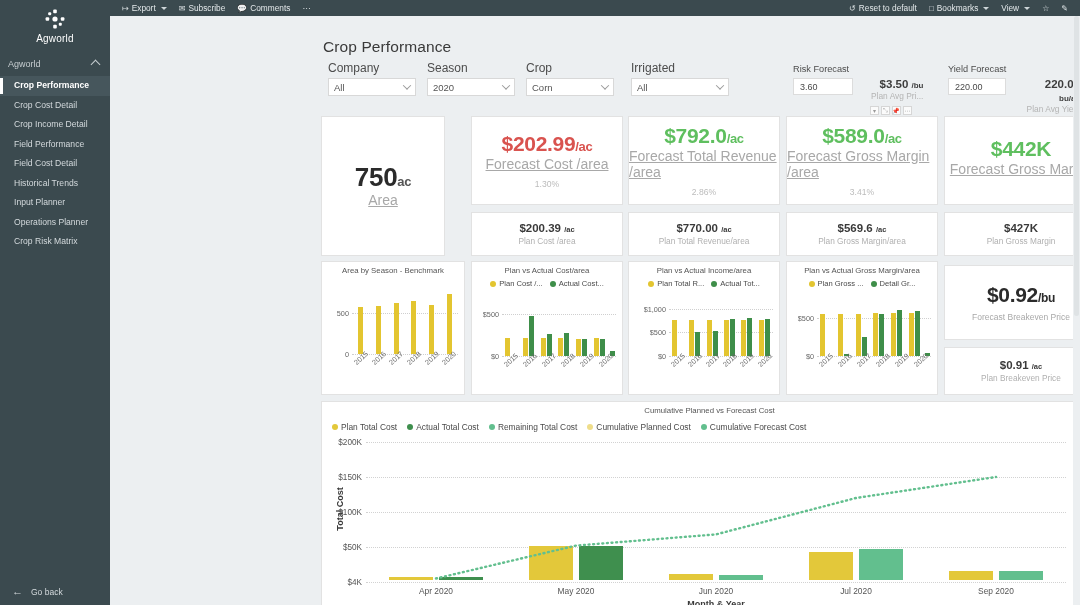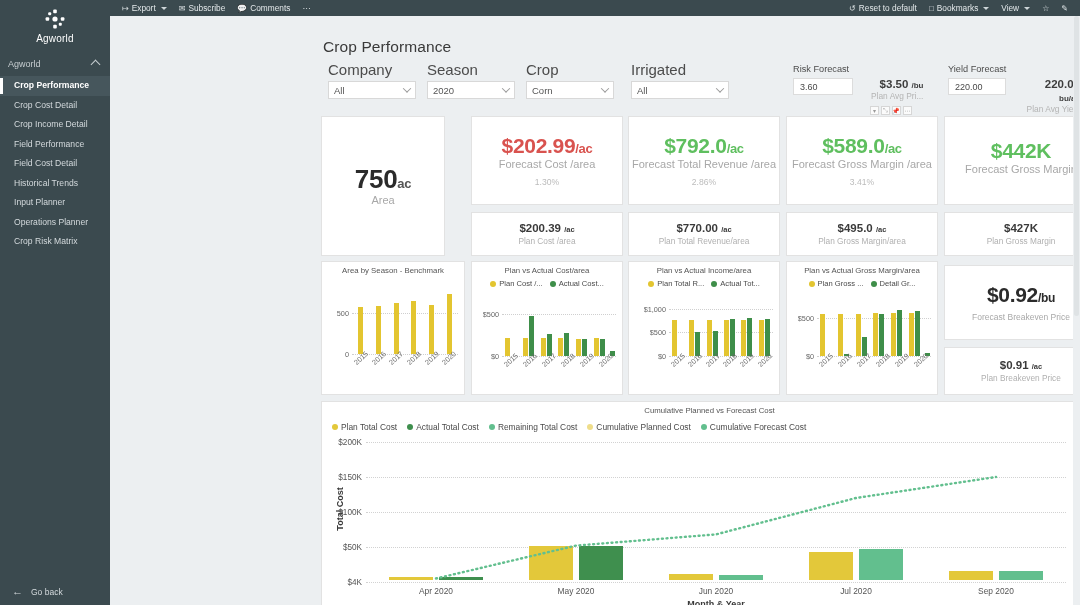--- a/index.html
+++ b/index.html
@@ -68,21 +68,21 @@
     flex: 1; background: #eceff1; position: relative; overflow: hidden;
   }
 
   .page-title {
     position: absolute; left: 213px; top: 22px;
     font-size: 15.5px; color: #3a3a3a; letter-spacing: .1px;
   }
 
   
   .slicer { position: absolute; }
-  .slicer-label { font-size: 15px; color: #4c4c4c; margin-bottom: 3px; }
+  .slicer-label { font-size: 12px; color: #4c4c4c; margin-bottom: 3px; }
   .slicer-box {
     height: 18px; background: #ffffff; border: 1px solid #d8d8d8;
     display: flex; align-items: center; justify-content: space-between;
     padding: 0 5px; font-size: 9.5px; color: #555;
   }
   .chev-dn { width: 6px; height: 6px; border-right: 1.2px solid #9a9a9a; border-bottom: 1.2px solid #9a9a9a;
              transform: rotate(45deg) translate(-1px,-1px); }
 
   
   .fc-group { position: absolute; }
@@ -110,21 +110,21 @@
     color: #9d9d9d; font-size: 11px; display: flex; align-items: center; justify-content: center;
   }
 
   
   .card {
     position: absolute; background: #ffffff; border: 1px solid #e2e2e2;
     display: flex; flex-direction: column; align-items: center; justify-content: center;
   }
   .card .kpi { font-size: 21px; font-weight: bold; line-height: 1; letter-spacing: -.3px; }
   .card .kpi .u { font-size: 13px; font-weight: bold; }
-  .card .kpi-sub { font-size: 11px; color: #a8a8a8; margin-top: 2px; }
+  .card .kpi-sub { font-size: 14px; color: #a8a8a8; margin-top: 2px; text-decoration: underline; }
   .card .kpi-delta { font-size: 8.6px; color: #bcbcbc; margin-top: 7px; }
   .card.area .kpi { font-size: 26px; color: #2b2b2b; }
   .card.area .kpi .u { font-size: 13px; color: #555; }
   .card.red .kpi { color: #d9534f; }
   .card.green .kpi { color: #5fbf5f; }
 
   .plan-card {
     position: absolute; background: #ffffff; border: 1px solid #e2e2e2;
     display: flex; flex-direction: column; align-items: center; justify-content: center;
   }
@@ -354,21 +354,21 @@
           <div class="plan-card" style="left: 518px; top: 196px; width: 152px; height: 44px;">
             <div class="pv"><span>$770.00</span> <span class="u">/ac</span></div>
             <div class="pl">Plan Total Revenue/area</div>
           </div>
           <div class="card green" style="left: 676px; top: 100px; width: 152px; height: 89px;">
             <div class="kpi"><span>$589.0</span><span class="u">/ac</span></div>
             <div class="kpi-sub">Forecast Gross Margin /area</div>
             <div class="kpi-delta">3.41%</div>
           </div>
           <div class="plan-card" style="left: 676px; top: 196px; width: 152px; height: 44px;">
-            <div class="pv"><span>$495.0</span> <span class="u">/ac</span></div>
+            <div class="pv"><span>$569.6</span> <span class="u">/ac</span></div>
             <div class="pl">Plan Gross Margin/area</div>
           </div>
           <div class="card green" style="left: 834px; top: 100px; width: 154px; height: 89px;">
             <div class="kpi"><span>$442K</span><span class="u"></span></div>
             <div class="kpi-sub">Forecast Gross Margin</div>
             <div class="kpi-delta"></div>
           </div>
           <div class="plan-card" style="left: 834px; top: 196px; width: 154px; height: 44px;">
             <div class="pv"><span>$427K</span> <span class="u"></span></div>
             <div class="pl">Plan Gross Margin</div>

